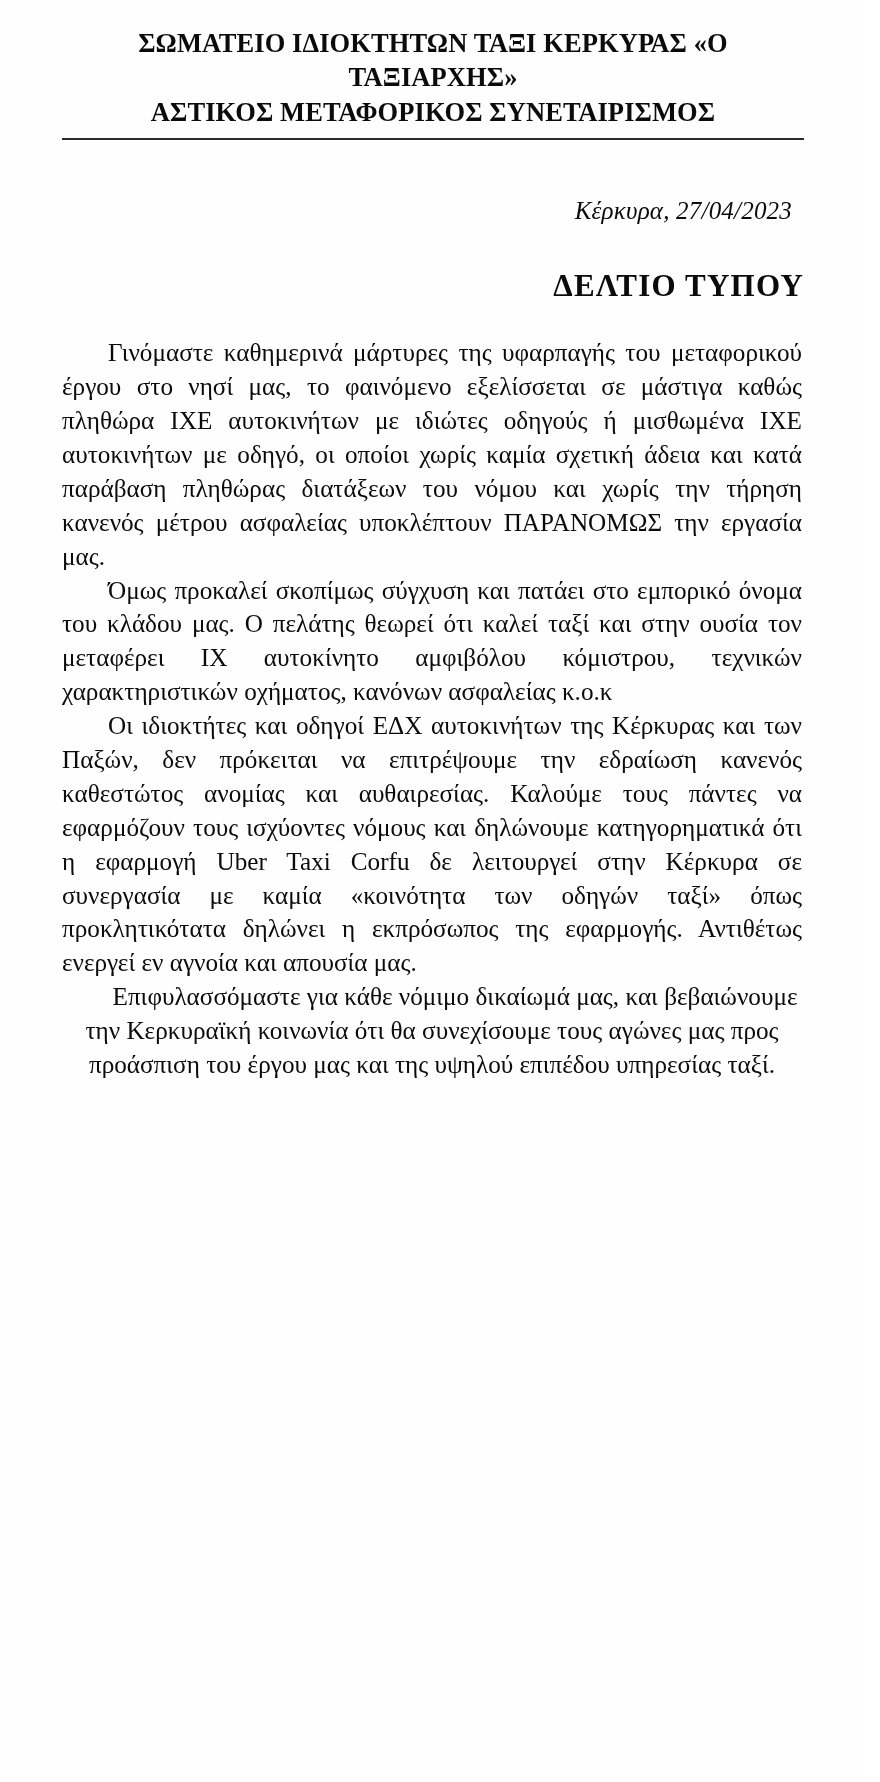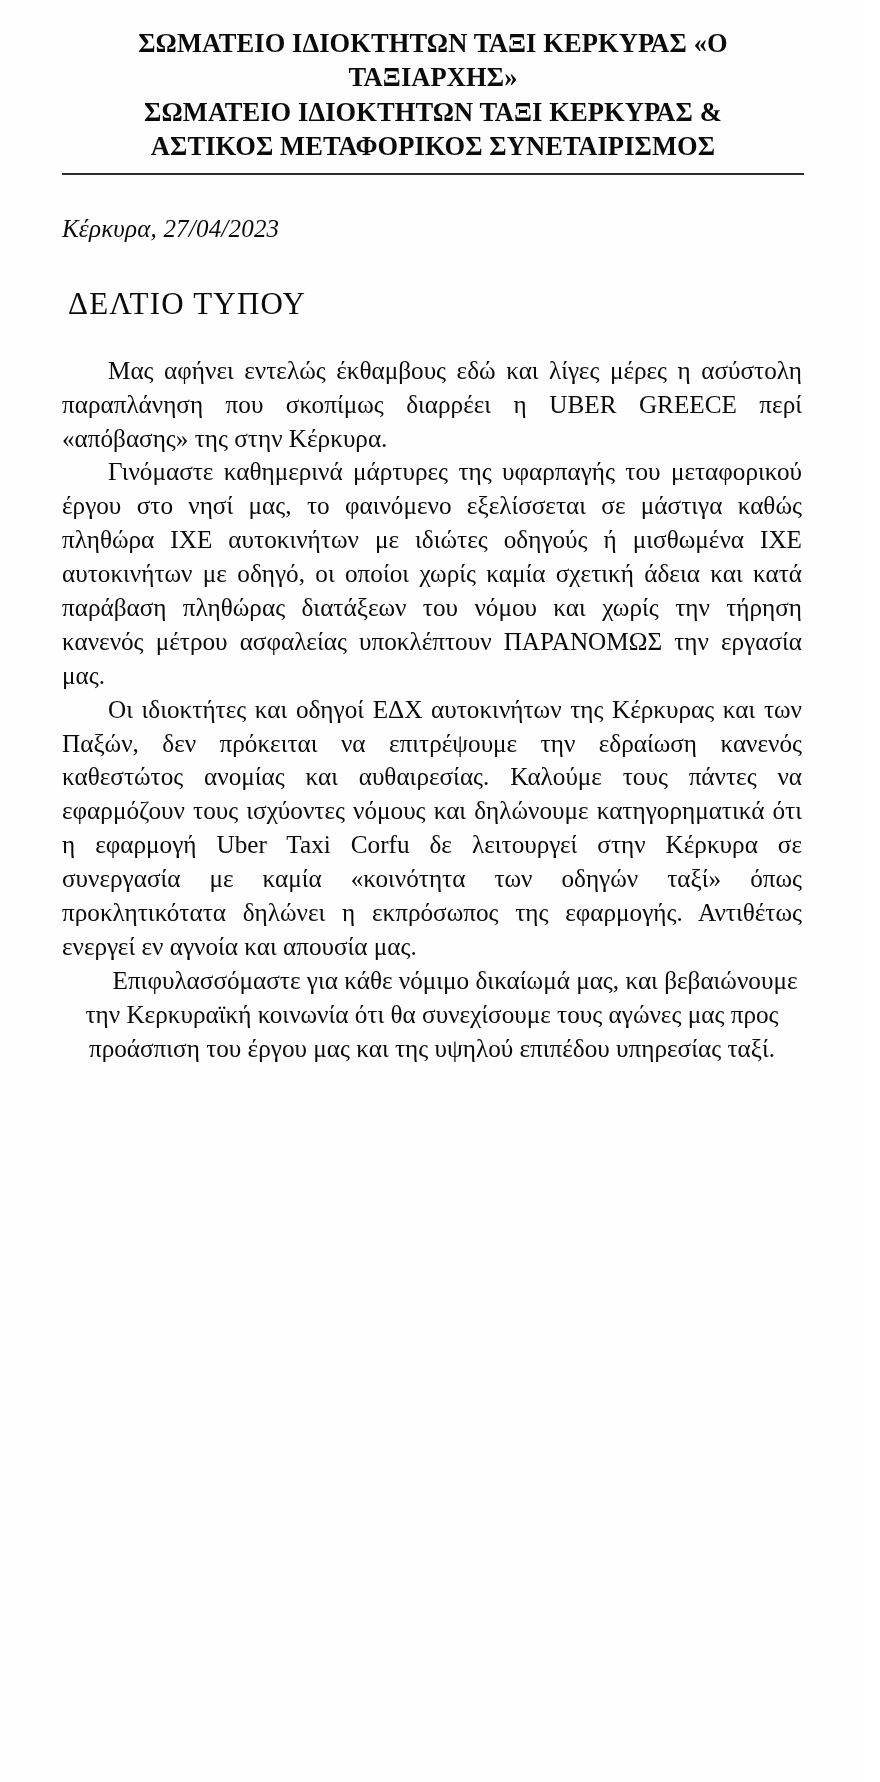--- a/index.html
+++ b/index.html
@@ -40,31 +40,31 @@
   }
   .rule {
     border: 0;
     border-top: 2.6px solid #2b2b2b;
     margin: 9px 4px 0 0;
     width: 100%;
   }
 
   
   .dateline {
-    text-align: left;
+    text-align: right;
     font-style: italic;
     font-size: 25px;
-    margin: 40px 12px 0 0;
+    margin: 57px 12px 0 0;
     letter-spacing: 0.2px;
   }
 
   
   .doc-title {
-    text-align: left;
-    font-weight: normal;
+    text-align: right;
+    font-weight: bold;
     font-size: 31px;
     letter-spacing: 1.2px;
     margin: 43px 0 0 0;
     padding-left: 6px;
   }
 
   
   .body-copy {
     margin: 32px 0 0 0;
     font-size: 25.2px;
@@ -83,30 +83,29 @@
   }
 </style>
 </head>
 <body>
 
 <div class="page">
 
   <div class="masthead">
     <span class="org-line">ΣΩΜΑΤΕΙΟ ΙΔΙΟΚΤΗΤΩΝ ΤΑΞΙ ΚΕΡΚΥΡΑΣ «Ο</span>
     <span class="org-line">ΤΑΞΙΑΡΧΗΣ»</span>
-    <span class="org-line">ΣΩΜΑΤΕΙΟ ΙΔΙΟΚΤΗΤΩΝ ΤΑΞΙ ΚΕΡΚΥΡΑΣ &amp;</span>
     <span class="org-line">ΑΣΤΙΚΟΣ ΜΕΤΑΦΟΡΙΚΟΣ ΣΥΝΕΤΑΙΡΙΣΜΟΣ</span>
   </div>
 
   <hr class="rule">
 
   <div class="dateline">Κέρκυρα, 27/04/2023</div>
 
   <div class="doc-title">ΔΕΛΤΙΟ ΤΥΠΟΥ</div>
 
   <div class="body-copy">
-    <p>Μας αφήνει εντελώς έκθαμβους εδώ και λίγες μέρες η ασύστολη παραπλάνηση που σκοπίμως διαρρέει η UBER GREECE περί «απόβασης» της στην Κέρκυρα.</p>
     <p>Γινόμαστε καθημερινά μάρτυρες της υφαρπαγής του μεταφορικού έργου στο νησί μας, το φαινόμενο εξελίσσεται σε μάστιγα καθώς πληθώρα ΙΧΕ αυτοκινήτων με ιδιώτες οδηγούς ή μισθωμένα ΙΧΕ αυτοκινήτων με οδηγό, οι οποίοι χωρίς καμία σχετική άδεια και κατά παράβαση πληθώρας διατάξεων του νόμου και χωρίς την τήρηση κανενός μέτρου ασφαλείας υποκλέπτουν ΠΑΡΑΝΟΜΩΣ την εργασία μας.</p>
+    <p>Όμως προκαλεί σκοπίμως σύγχυση και πατάει στο εμπορικό όνομα του κλάδου μας. Ο πελάτης θεωρεί ότι καλεί ταξί και στην ουσία τον μεταφέρει ΙΧ αυτοκίνητο αμφιβόλου κόμιστρου, τεχνικών χαρακτηριστικών οχήματος, κανόνων ασφαλείας κ.ο.κ</p>
     <p>Οι ιδιοκτήτες και οδηγοί ΕΔΧ αυτοκινήτων της Κέρκυρας και των Παξών, δεν πρόκειται να επιτρέψουμε την εδραίωση κανενός καθεστώτος ανομίας και αυθαιρεσίας. Καλούμε τους πάντες να εφαρμόζουν τους ισχύοντες νόμους και δηλώνουμε κατηγορηματικά ότι η εφαρμογή Uber Taxi Corfu δε λειτουργεί στην Κέρκυρα σε συνεργασία με καμία «κοινότητα των οδηγών ταξί» όπως προκλητικότατα δηλώνει η εκπρόσωπος της εφαρμογής. Αντιθέτως ενεργεί εν αγνοία και απουσία μας.</p>
     <p>Επιφυλασσόμαστε για κάθε νόμιμο δικαίωμά μας, και βεβαιώνουμε την Κερκυραϊκή κοινωνία ότι θα συνεχίσουμε τους αγώνες μας προς προάσπιση του έργου μας και της υψηλού επιπέδου υπηρεσίας ταξί.</p>
   </div>
 
 </div>
 
 </body></html>

